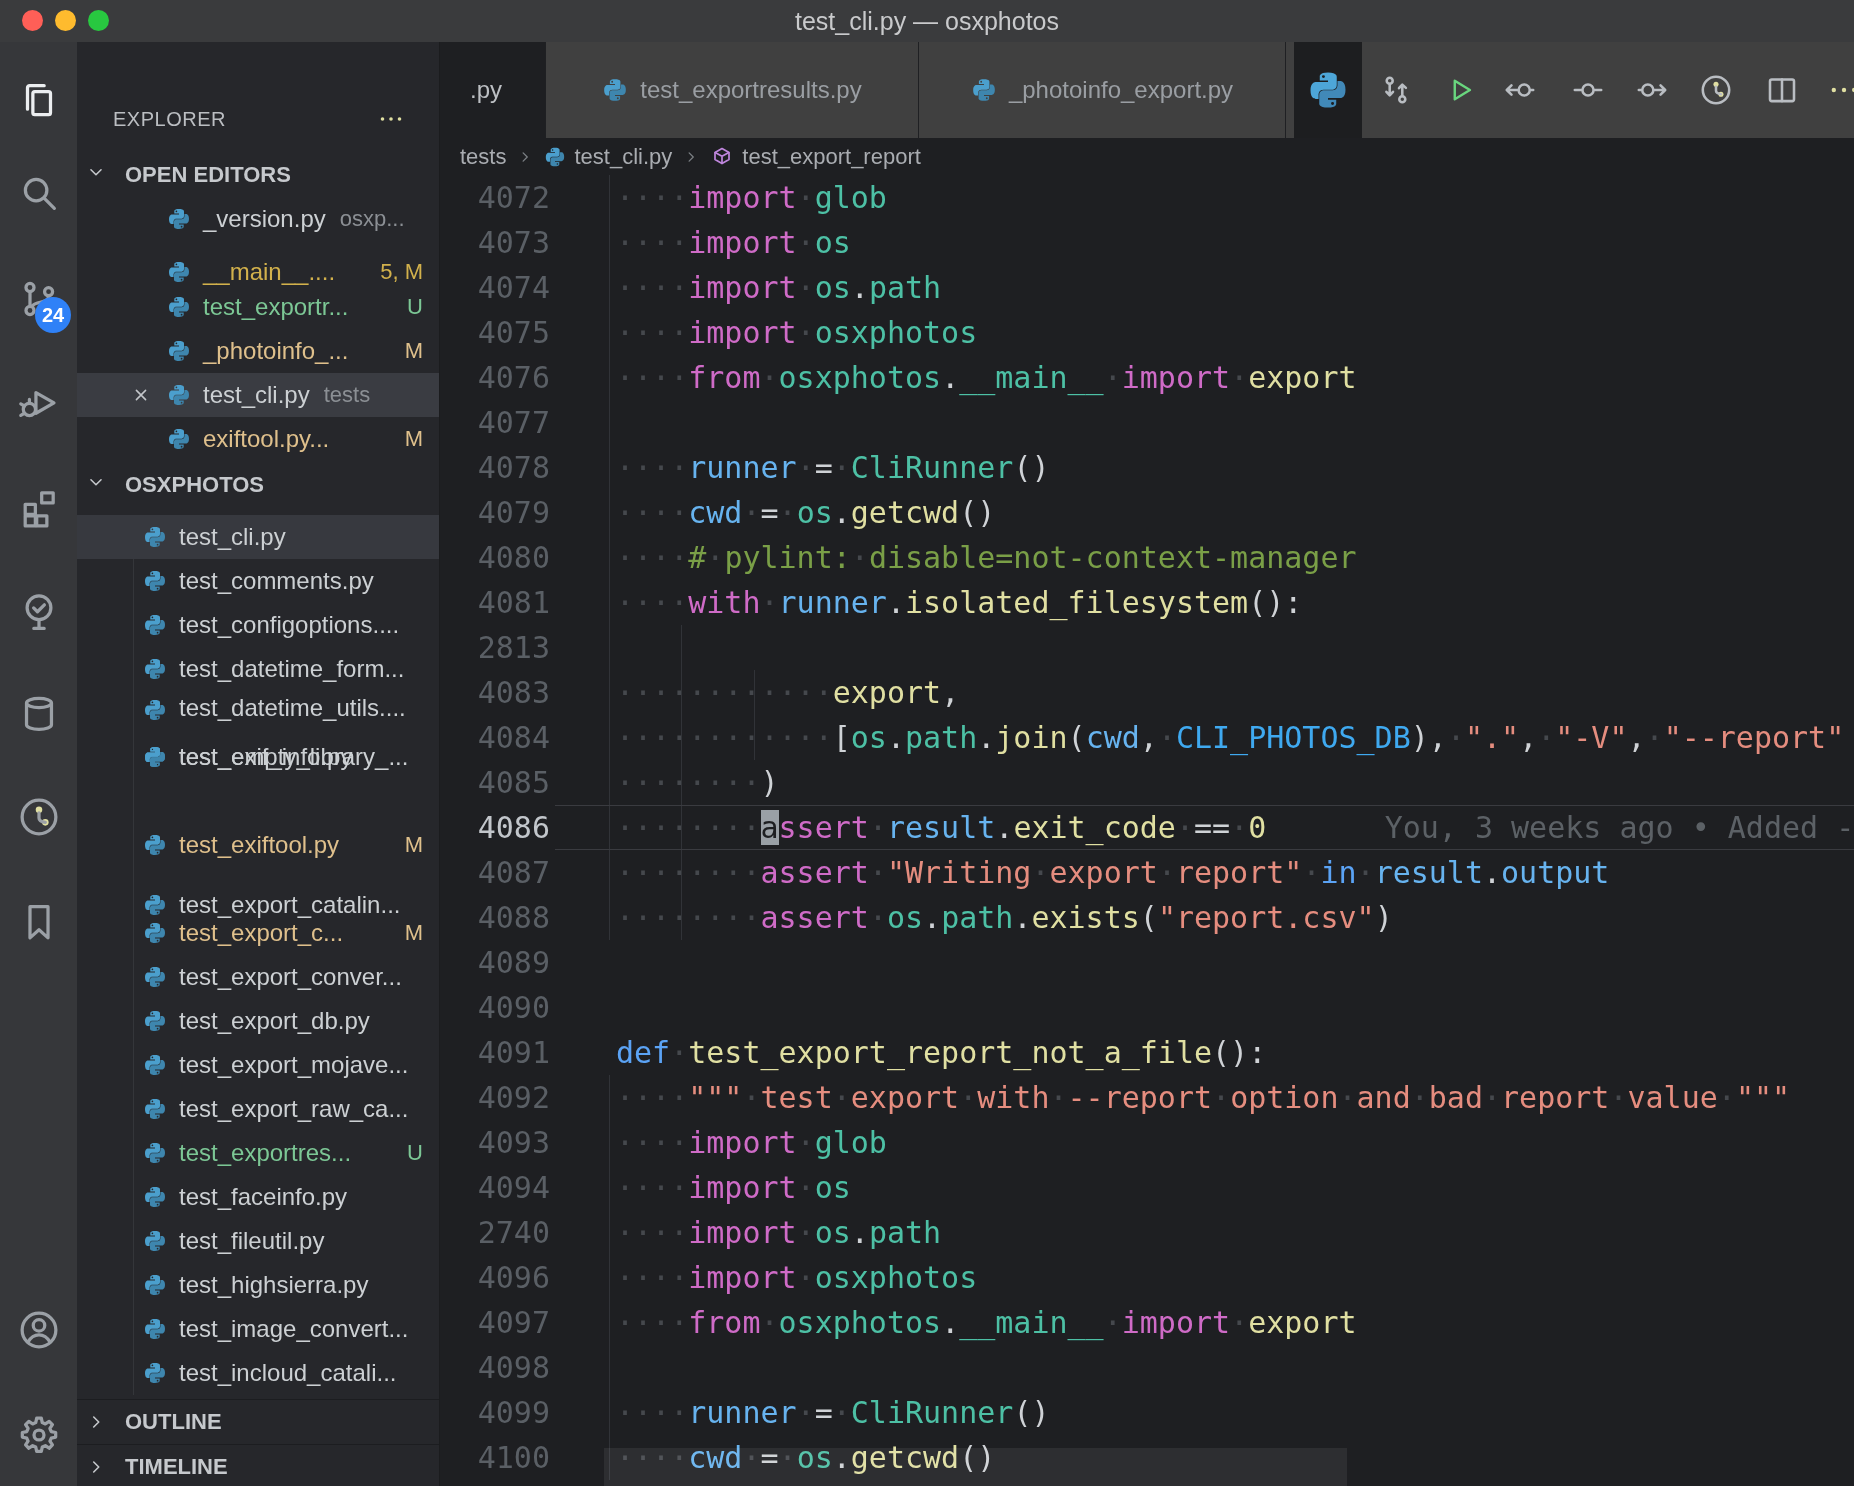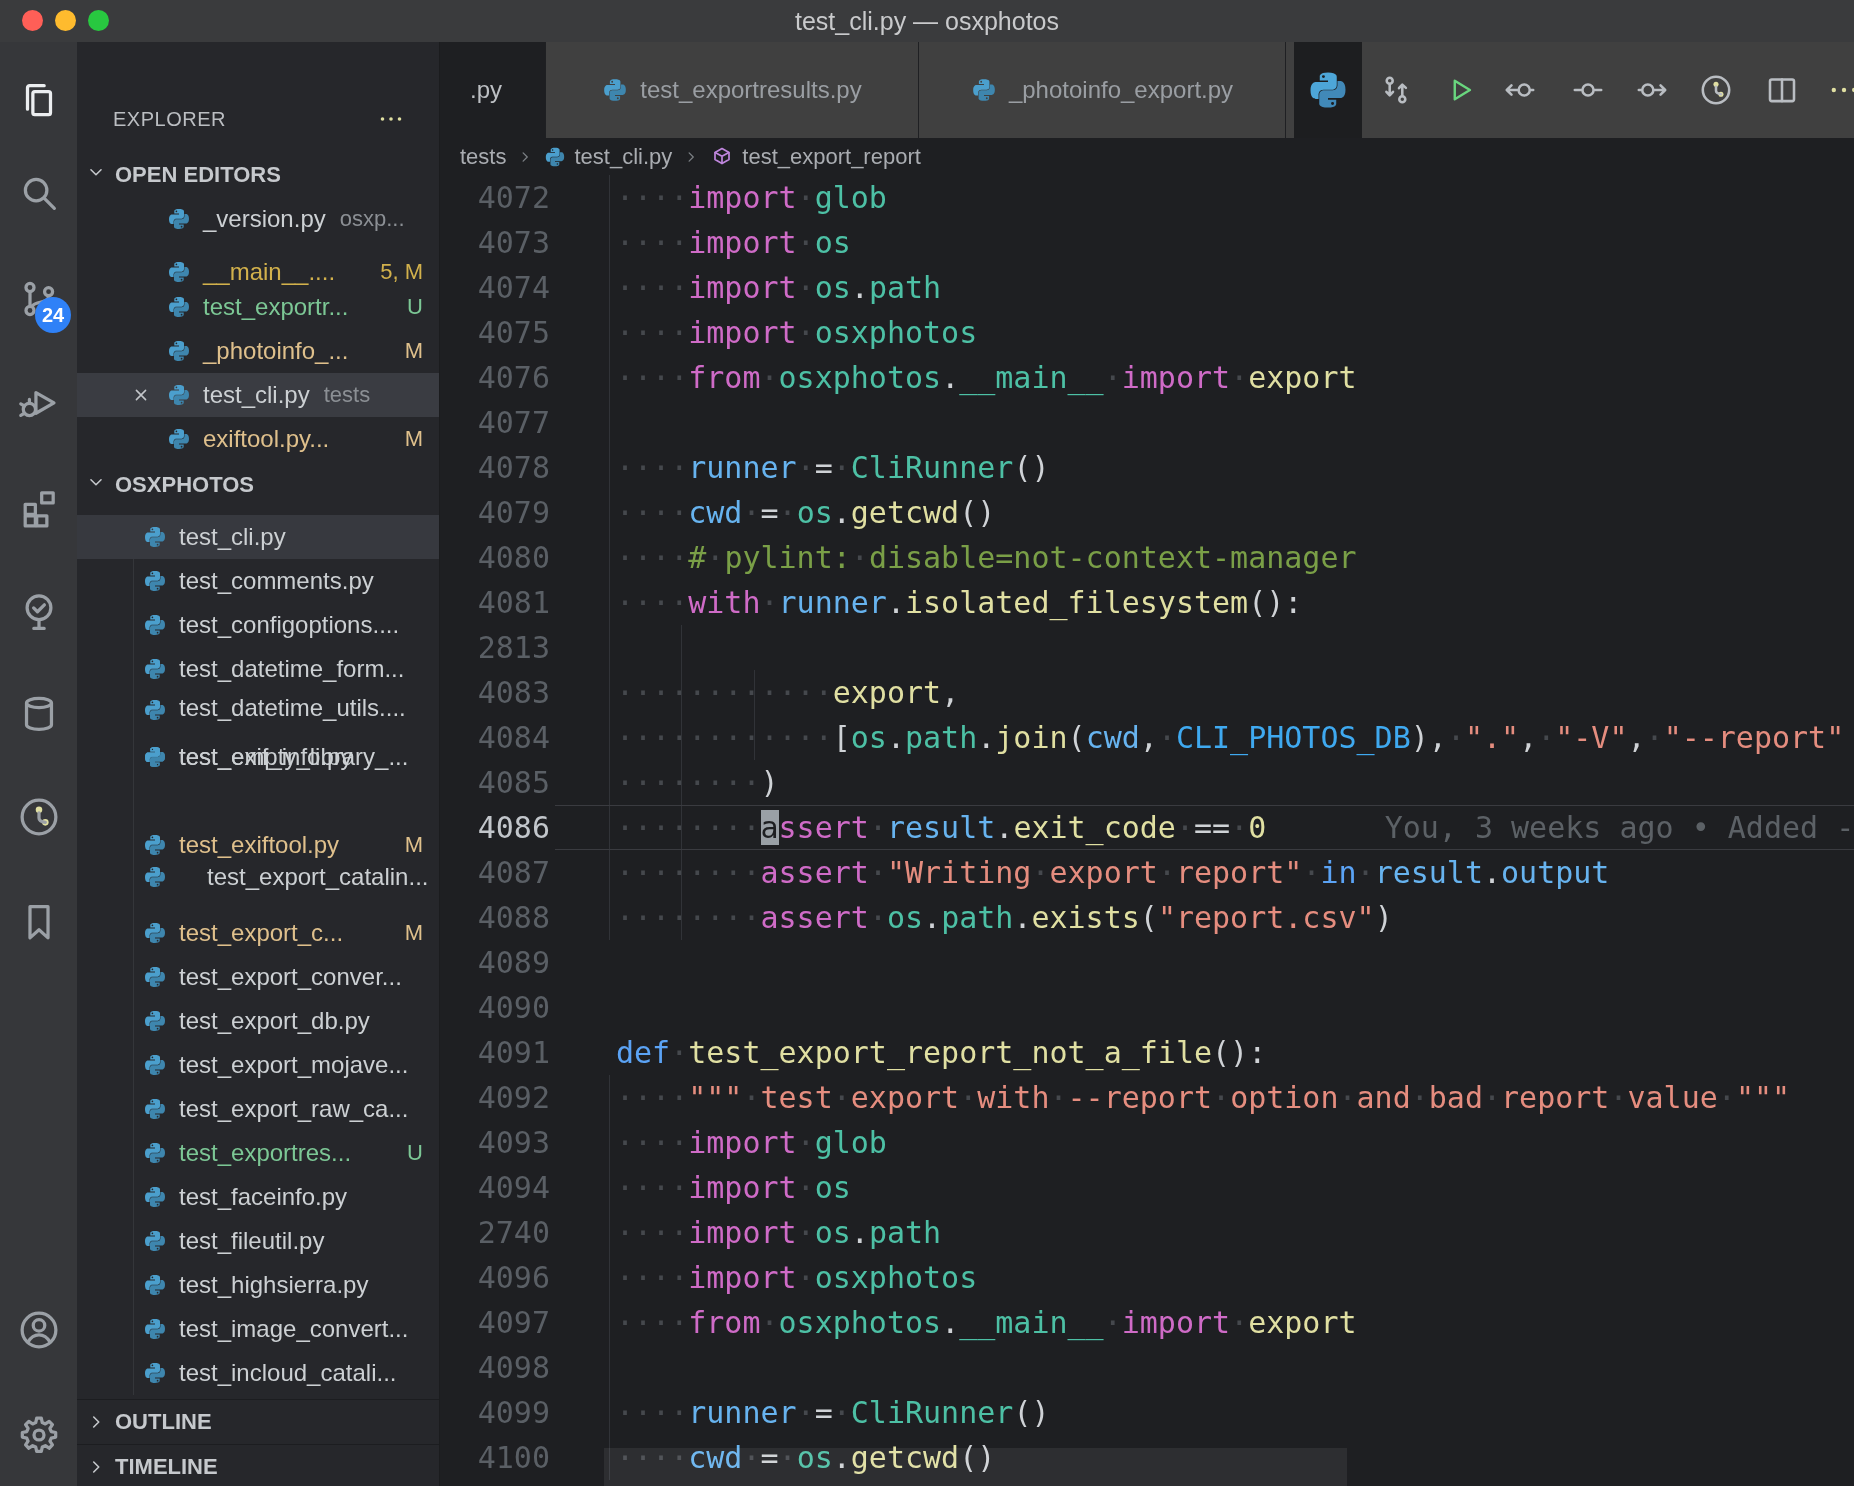--- a/index.html
+++ b/index.html
@@ -16,21 +16,21 @@
   .activity{position:absolute;left:0;top:42px;width:77px;height:1444px;background:#36373a}
   .ab-item{position:absolute;left:0;width:77px;height:60px;display:flex;align-items:center;justify-content:center;color:#9ba0a6;cursor:pointer}
   .ab-item.active{color:#eceef0}
   .ab-badge{position:absolute;left:35px;top:28px;min-width:36px;height:36px;border-radius:18px;
             background:#2f81f7;color:#fff;font-size:20px;font-weight:bold;display:flex;align-items:center;justify-content:center}
   
   .sidebar{position:absolute;left:77px;top:42px;width:363px;height:1444px;background:#26272b;border-right:1px solid #1b1c1e;overflow:hidden}
   .explorer-head{position:absolute;left:0;top:55px;width:100%;height:44px;display:flex;align-items:center;color:#bbbec2;font-size:20px;letter-spacing:.5px}
   .explorer-head .t{margin-left:36px}
   .explorer-more{position:absolute;left:296px;top:4px;color:#c2c5c9;width:36px;height:36px;display:flex;align-items:center;justify-content:center}
-  .shead{position:absolute;left:0;width:100%;height:44px;display:flex;align-items:center;gap:8px;
+  .shead{position:absolute;left:0;width:100%;height:44px;display:flex;align-items:center;gap:18px;
          font-weight:bold;font-size:22px;color:#c6c9cd;padding-left:8px}
   .bsec{border-top:1px solid #1c1d20;background:#26272b}
   .srow{position:absolute;left:0;width:100%;height:44px;display:flex;align-items:center;font-size:24px;color:#ccd0d3}
   .srow .lab{margin-left:12px;white-space:nowrap}
   .srow .suffix{margin-left:14px;font-size:22px;color:#8b8f94}
   .srow .badge{position:absolute;right:16px;font-size:22px}
   .srow.warning,.srow.warning .badge{color:#d2b14c}
   .srow.modified,.srow.modified .badge{color:#dfc08c}
   .srow.untracked,.srow.untracked .badge{color:#7cc795}
   .srow.selected{background:#37393f}
@@ -280,21 +280,21 @@
         <span class="lab">test_exif_info.py</span>
       </div>
       <div class="srow tr modified" style="top: 781px;">
         <svg width="24" height="24" viewBox="0 0 24 24">
           <path fill="#4b9fcd" d="M12 2c-5 0-4.7 2.2-4.7 2.2v2.3H12v.9H5.2S2 7.1 2 12.2c0 5 2.9 4.9 2.9 4.9h1.7v-2.4s-.1-2.9 2.9-2.9h4.7s2.8.1 2.8-2.7V4.5S17.5 2 12 2zM9.4 3.5a.85.85 0 1 1 0 1.7.85.85 0 0 1 0-1.7z"></path>
           <path fill="#3e86ae" d="M12 22c5 0 4.7-2.2 4.7-2.2v-2.3H12v-.9h6.8s3.2.3 3.2-4.8c0-5-2.9-4.9-2.9-4.9h-1.7v2.4s.1 2.9-2.9 2.9h-4.7s-2.8-.1-2.8 2.7v4.6S6.5 22 12 22zm2.6-1.5a.85.85 0 1 1 0-1.7.85.85 0 0 1 0 1.7z"></path>
         </svg>
         <span class="lab">test_exiftool.py</span>
         <span class="badge">M</span>
       </div>
-      <div class="srow tr " style="top: 813px; gap: 28px;">
+      <div class="srow tr " style="top: 841px;">
         <svg width="24" height="24" viewBox="0 0 24 24">
           <path fill="#4b9fcd" d="M12 2c-5 0-4.7 2.2-4.7 2.2v2.3H12v.9H5.2S2 7.1 2 12.2c0 5 2.9 4.9 2.9 4.9h1.7v-2.4s-.1-2.9 2.9-2.9h4.7s2.8.1 2.8-2.7V4.5S17.5 2 12 2zM9.4 3.5a.85.85 0 1 1 0 1.7.85.85 0 0 1 0-1.7z"></path>
           <path fill="#3e86ae" d="M12 22c5 0 4.7-2.2 4.7-2.2v-2.3H12v-.9h6.8s3.2.3 3.2-4.8c0-5-2.9-4.9-2.9-4.9h-1.7v2.4s.1 2.9-2.9 2.9h-4.7s-2.8-.1-2.8 2.7v4.6S6.5 22 12 22zm2.6-1.5a.85.85 0 1 1 0-1.7.85.85 0 0 1 0 1.7z"></path>
         </svg>
         <span class="lab">test_export_catalin...</span>
       </div>
       <div class="srow tr modified" style="top: 869px;">
         <svg width="24" height="24" viewBox="0 0 24 24">
           <path fill="#4b9fcd" d="M12 2c-5 0-4.7 2.2-4.7 2.2v2.3H12v.9H5.2S2 7.1 2 12.2c0 5 2.9 4.9 2.9 4.9h1.7v-2.4s-.1-2.9 2.9-2.9h4.7s2.8.1 2.8-2.7V4.5S17.5 2 12 2zM9.4 3.5a.85.85 0 1 1 0 1.7.85.85 0 0 1 0-1.7z"></path>
           <path fill="#3e86ae" d="M12 22c5 0 4.7-2.2 4.7-2.2v-2.3H12v-.9h6.8s3.2.3 3.2-4.8c0-5-2.9-4.9-2.9-4.9h-1.7v2.4s.1 2.9-2.9 2.9h-4.7s-2.8-.1-2.8 2.7v4.6S6.5 22 12 22zm2.6-1.5a.85.85 0 1 1 0-1.7.85.85 0 0 1 0 1.7z"></path>

